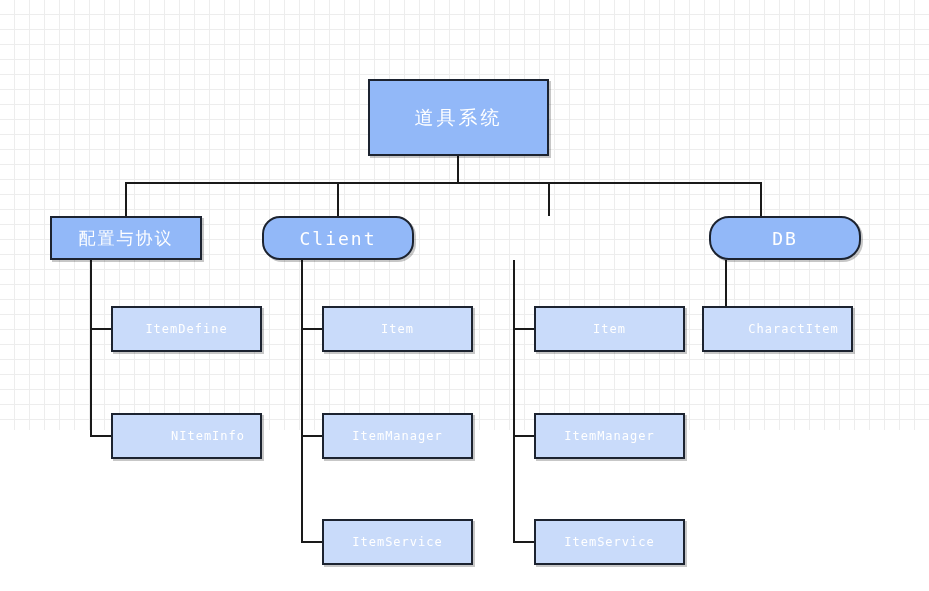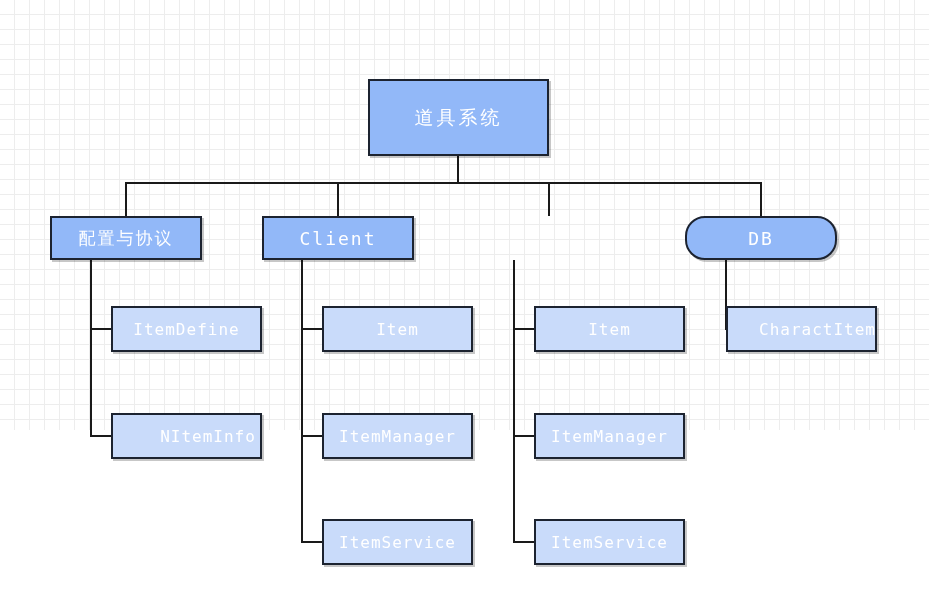--- a/index.html
+++ b/index.html
@@ -66,21 +66,21 @@
     letter-spacing: 2px;
   }
   .node.branch.cjk {
     font-family: Liberation Mono, monospace;
     font-size: 17px;
     letter-spacing: 2px;
   }
 
   .node.leaf {
     background: #c9dbfa;
-    font-size: 16px;
+    font-size: 12px;
     font-family: "DejaVu Sans Mono", "Liberation Mono", monospace;
     letter-spacing: 1px;
   }
 </style>
 </head>
 <body>
 
 <div id="canvas">
 
   <div class="edge v" style="left:457px; top:156px; height:27px;"></div>
@@ -103,29 +103,29 @@
   <div class="edge h" style="left:513px; top:328px; width:23px;"></div>
   <div class="edge h" style="left:513px; top:435px; width:23px;"></div>
   <div class="edge h" style="left:513px; top:541px; width:23px;"></div>
 
   <div class="edge v" style="left:725px; top:260px; height:70px;"></div>
   <div class="edge h" style="left:725px; top:328px; width:23px;"></div>
 
   <div class="node root" style="left:368px; top:79px; width:181px; height:77px;">道具系统</div>
 
   <div class="node branch cjk" style="left:50px; top:216px; width:152px; height:44px;">配置与协议</div>
-  <div class="node branch" style="left:262px; top:216px; width:152px; height:44px;">Client</div>
-  <div class="node branch" style="left:685px; top:216px; width:152px; height:44px;border-radius:20px;">DB</div>
+  <div class="node branch" style="left:262px; top:216px; width:152px; height:44px;border-radius:18px;">Client</div>
+  <div class="node branch" style="left:709px; top:216px; width:152px; height:44px;border-radius:20px;">DB</div>
 
   <div class="node leaf" style="left:111px; top:306px; width:151px; height:46px;">ItemDefine</div>
   <div class="node leaf" style="left:111px; top:413px; width:151px; height:46px;padding-left:43px;">NItemInfo</div>
 
   <div class="node leaf" style="left:322px; top:306px; width:151px; height:46px;">Item</div>
   <div class="node leaf" style="left:322px; top:413px; width:151px; height:46px;">ItemManager</div>
   <div class="node leaf" style="left:322px; top:519px; width:151px; height:46px;">ItemService</div>
 
   <div class="node leaf" style="left:534px; top:306px; width:151px; height:46px;">Item</div>
   <div class="node leaf" style="left:534px; top:413px; width:151px; height:46px;">ItemManager</div>
   <div class="node leaf" style="left:534px; top:519px; width:151px; height:46px;">ItemService</div>
 
-  <div class="node leaf" style="left:726px; top:306px; width:151px; height:46px;padding-left:32px;">CharactItem</div>
+  <div class="node leaf" style="left:702px; top:306px; width:151px; height:46px;padding-left:32px;">CharactItem</div>
 
 </div>
 
 </body></html>

